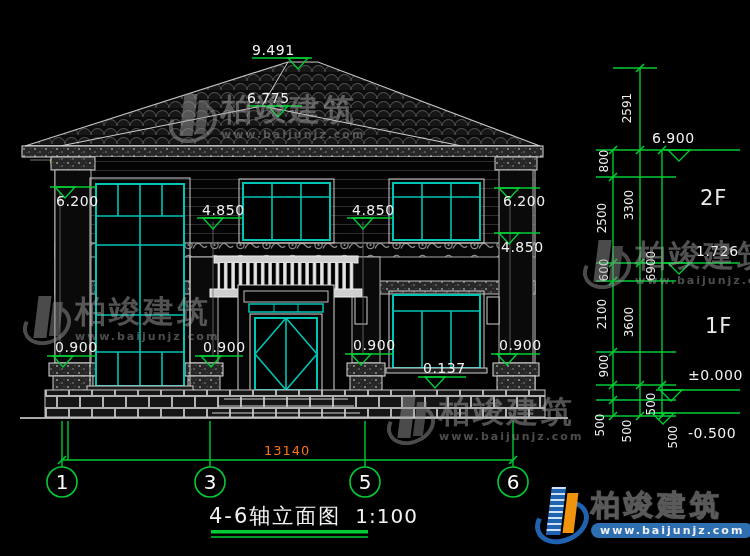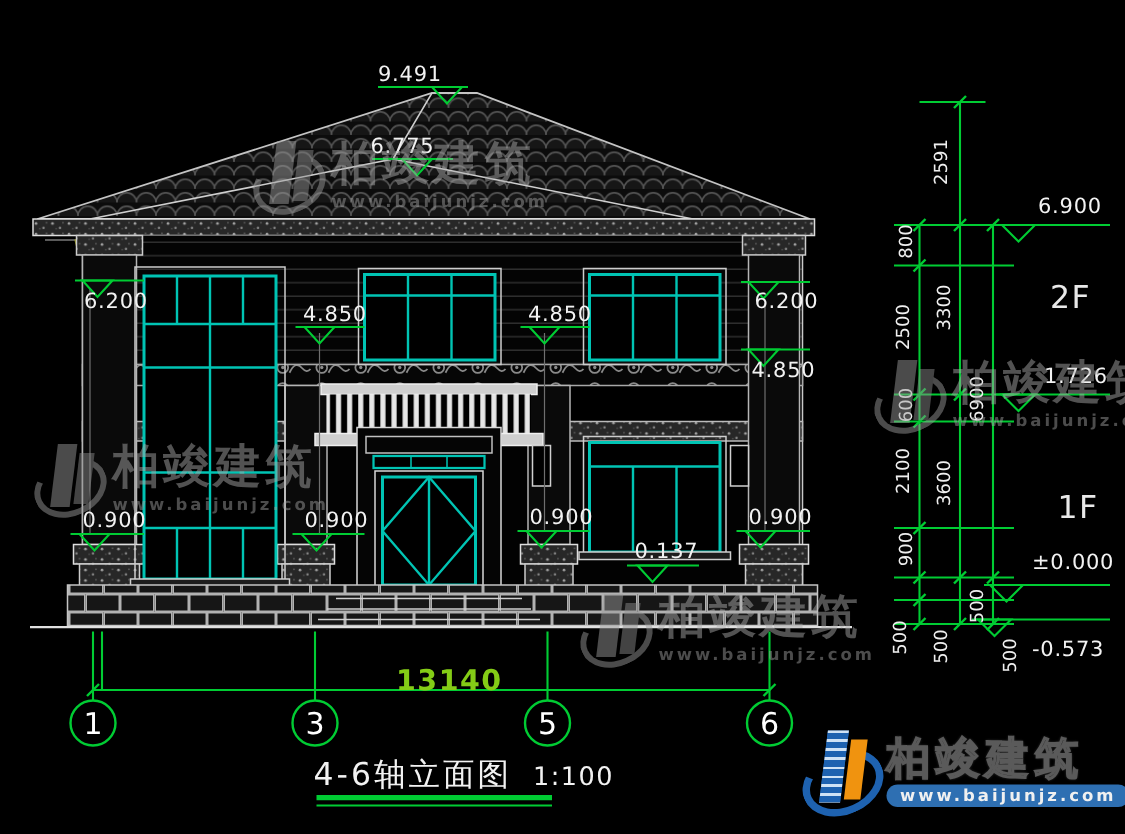--- a/index.html
+++ b/index.html
@@ -3,25 +3,25 @@
 <meta charset="utf-8">
 <style>
   html,body{margin:0;padding:0;background:#000;}
   .stage{position:relative;width:750px;height:556px;background:#000;overflow:hidden;
          font-family:"DejaVu Sans","Liberation Sans",sans-serif;}
   svg{position:absolute;left:0;top:0;}
   .lvl{position:absolute;color:#f2f2f2;font-size:14px;letter-spacing:.5px;white-space:nowrap;}
   .flabel{position:absolute;color:#e9e9e9;font-size:21px;letter-spacing:1px;}
   .vdim{position:absolute;width:64px;text-align:center;color:#efefef;font-size:12px;
         transform:rotate(-90deg);white-space:nowrap;}
-  .hdim{position:absolute;color:#84cc16;font-size:19px;letter-spacing:1px;font-weight:bold;}
+  .hdim{position:absolute;color:#f97316;font-size:13px;letter-spacing:1px;}
   .axis-num{position:absolute;width:30px;text-align:center;color:#fff;font-size:20px;}
   .title-bar{position:absolute;left:209px;top:502px;color:#f2f2f2;white-space:nowrap;}
   .title-text{font-size:21px;letter-spacing:2px;}
-  .title-scale{font-size:17px;margin-left:14px;letter-spacing:1px;}
+  .title-scale{font-size:20px;margin-left:14px;letter-spacing:1px;}
   
   .wm{position:absolute;display:flex;align-items:center;gap:7px;opacity:.48;}
   .wm-mark{width:44px;height:50px;position:relative;flex:none;}
   .wm-mark i{position:absolute;display:block;}
   .sw{left:-2px;top:12px;width:42px;height:30px;border:4px solid #9d9d9d;border-radius:50%;
       border-top-color:transparent;transform:rotate(-24deg);}
   .b1{left:12px;top:2px;width:13px;height:42px;background:#9d9d9d;transform:skewX(-7deg);}
   .b2{left:27px;top:8px;width:10px;height:34px;background:#8d8d8d;transform:skewX(-7deg);}
   .wm-brand{font-size:31px;font-weight:bold;color:#ababab;letter-spacing:3px;line-height:1;}
   .wm-url{font-size:11px;font-weight:bold;color:#9f9f9f;letter-spacing:2px;margin-top:3px;}
@@ -311,26 +311,26 @@
 <div class="lvl" style="left:202px;top:202px">4.850</div>
 <div class="lvl" style="left:352px;top:202px">4.850</div>
 <div class="lvl" style="left:503px;top:193px">6.200</div>
 <div class="lvl" style="left:501px;top:239px">4.850</div>
 <div class="lvl" style="left:55px;top:339px">0.900</div>
 <div class="lvl" style="left:203px;top:339px">0.900</div>
 <div class="lvl" style="left:353px;top:337px">0.900</div>
 <div class="lvl" style="left:423px;top:360px">0.137</div>
 <div class="lvl" style="left:499px;top:337px">0.900</div>
 
-<div class="lvl" style="left:692px;top:130px">6.900</div>
+<div class="lvl" style="left:652px;top:130px">6.900</div>
 <div class="lvl" style="left:696px;top:243px">1.726</div>
 <div class="lvl" style="left:688px;top:367px">±0.000</div>
-<div class="lvl" style="left:688px;top:425px">-0.573</div>
+<div class="lvl" style="left:688px;top:425px">-0.500</div>
 <div class="flabel" style="left:700px;top:186px">2F</div>
-<div class="flabel" style="left:705px;top:326px">1F</div>
+<div class="flabel" style="left:705px;top:314px">1F</div>
 
 <div class="vdim" style="left:595px;top:101px">2591</div>
 <div class="vdim" style="left:572px;top:154px">800</div>
 <div class="vdim" style="left:570px;top:211px">2500</div>
 <div class="vdim" style="left:572px;top:263px">600</div>
 <div class="vdim" style="left:570px;top:307px">2100</div>
 <div class="vdim" style="left:572px;top:359px">900</div>
 <div class="vdim" style="left:568px;top:418px">500</div>
 <div class="vdim" style="left:595px;top:424px">500</div>
 <div class="vdim" style="left:597px;top:198px">3300</div>

